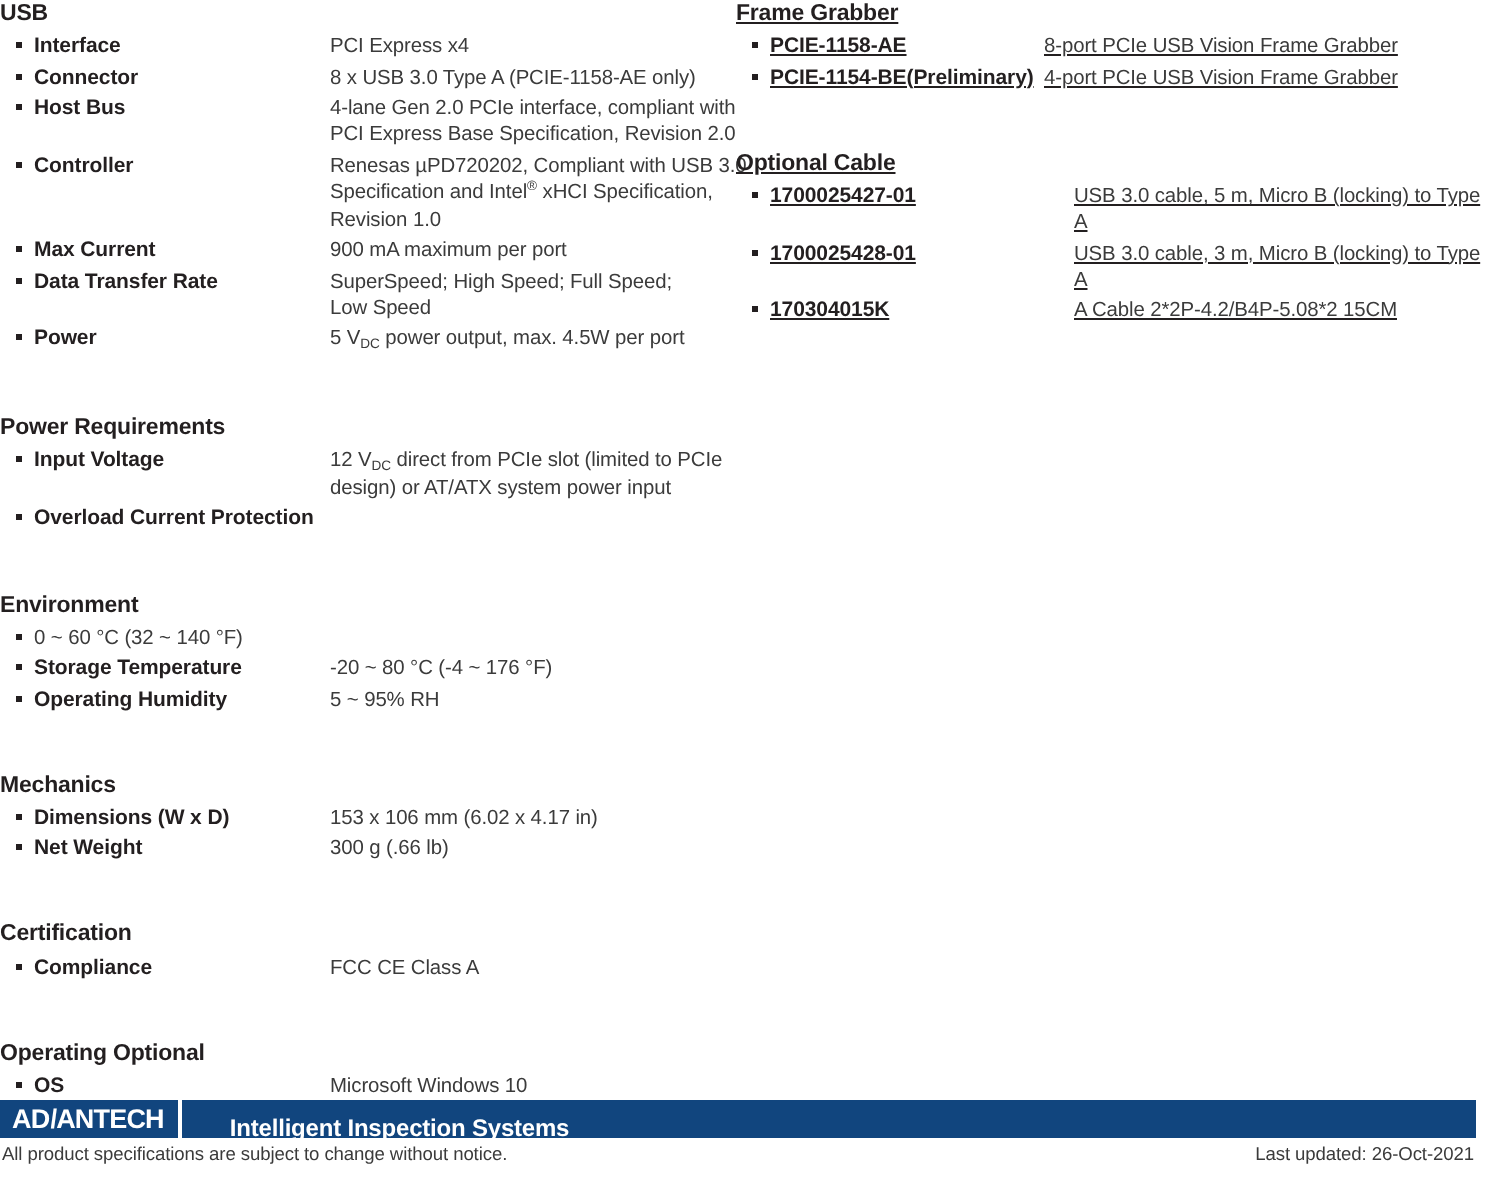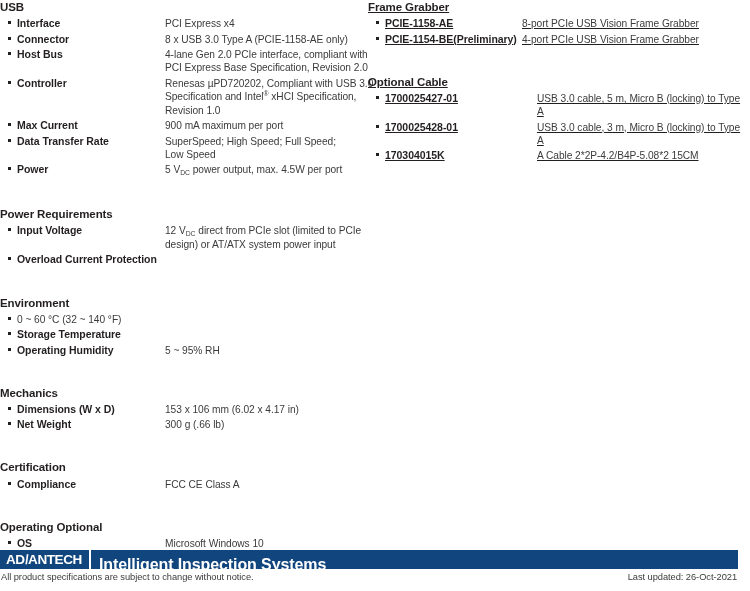--- a/index.html
+++ b/index.html
@@ -149,24 +149,24 @@
   .logo-divider {
     width: 2px;
     height: 19px;
     background: #ffffff;
     margin-left: 7px;
     margin-right: 0;
     flex: 0 0 2px;
   }
   .tagline {
     color: #ffffff;
-    font-size: 16px;
+    font-size: 12px;
     font-weight: bold;
     letter-spacing: -0.1px;
-    padding-left: 8px;
+    padding-left: 24px;
     line-height: 19px;
     white-space: nowrap;
     margin-top: 10px;
   }
   .footer-note {
     position: relative;
     width: 738px;
     margin-top: 3px;
     display: flex;
     justify-content: space-between;
@@ -269,20 +269,21 @@
           <div class="bullet">
             <i></i>
           </div>
           <div class="spec-value">0 ~ 60 °C (32 ~ 140 °F)</div>
         </div>
         <div class="spec-row">
           <div class="bullet">
             <i></i>
           </div>
           <div class="spec-label">Storage Temperature</div>
+          <div class="spec-value">-20 ~ 80 °C (-4 ~ 176 °F)</div>
         </div>
         <div class="spec-row">
           <div class="bullet">
             <i></i>
           </div>
           <div class="spec-label">Operating Humidity</div>
           <div class="spec-value">5 ~ 95% RH</div>
         </div>
       </div>
       <div class="section">

